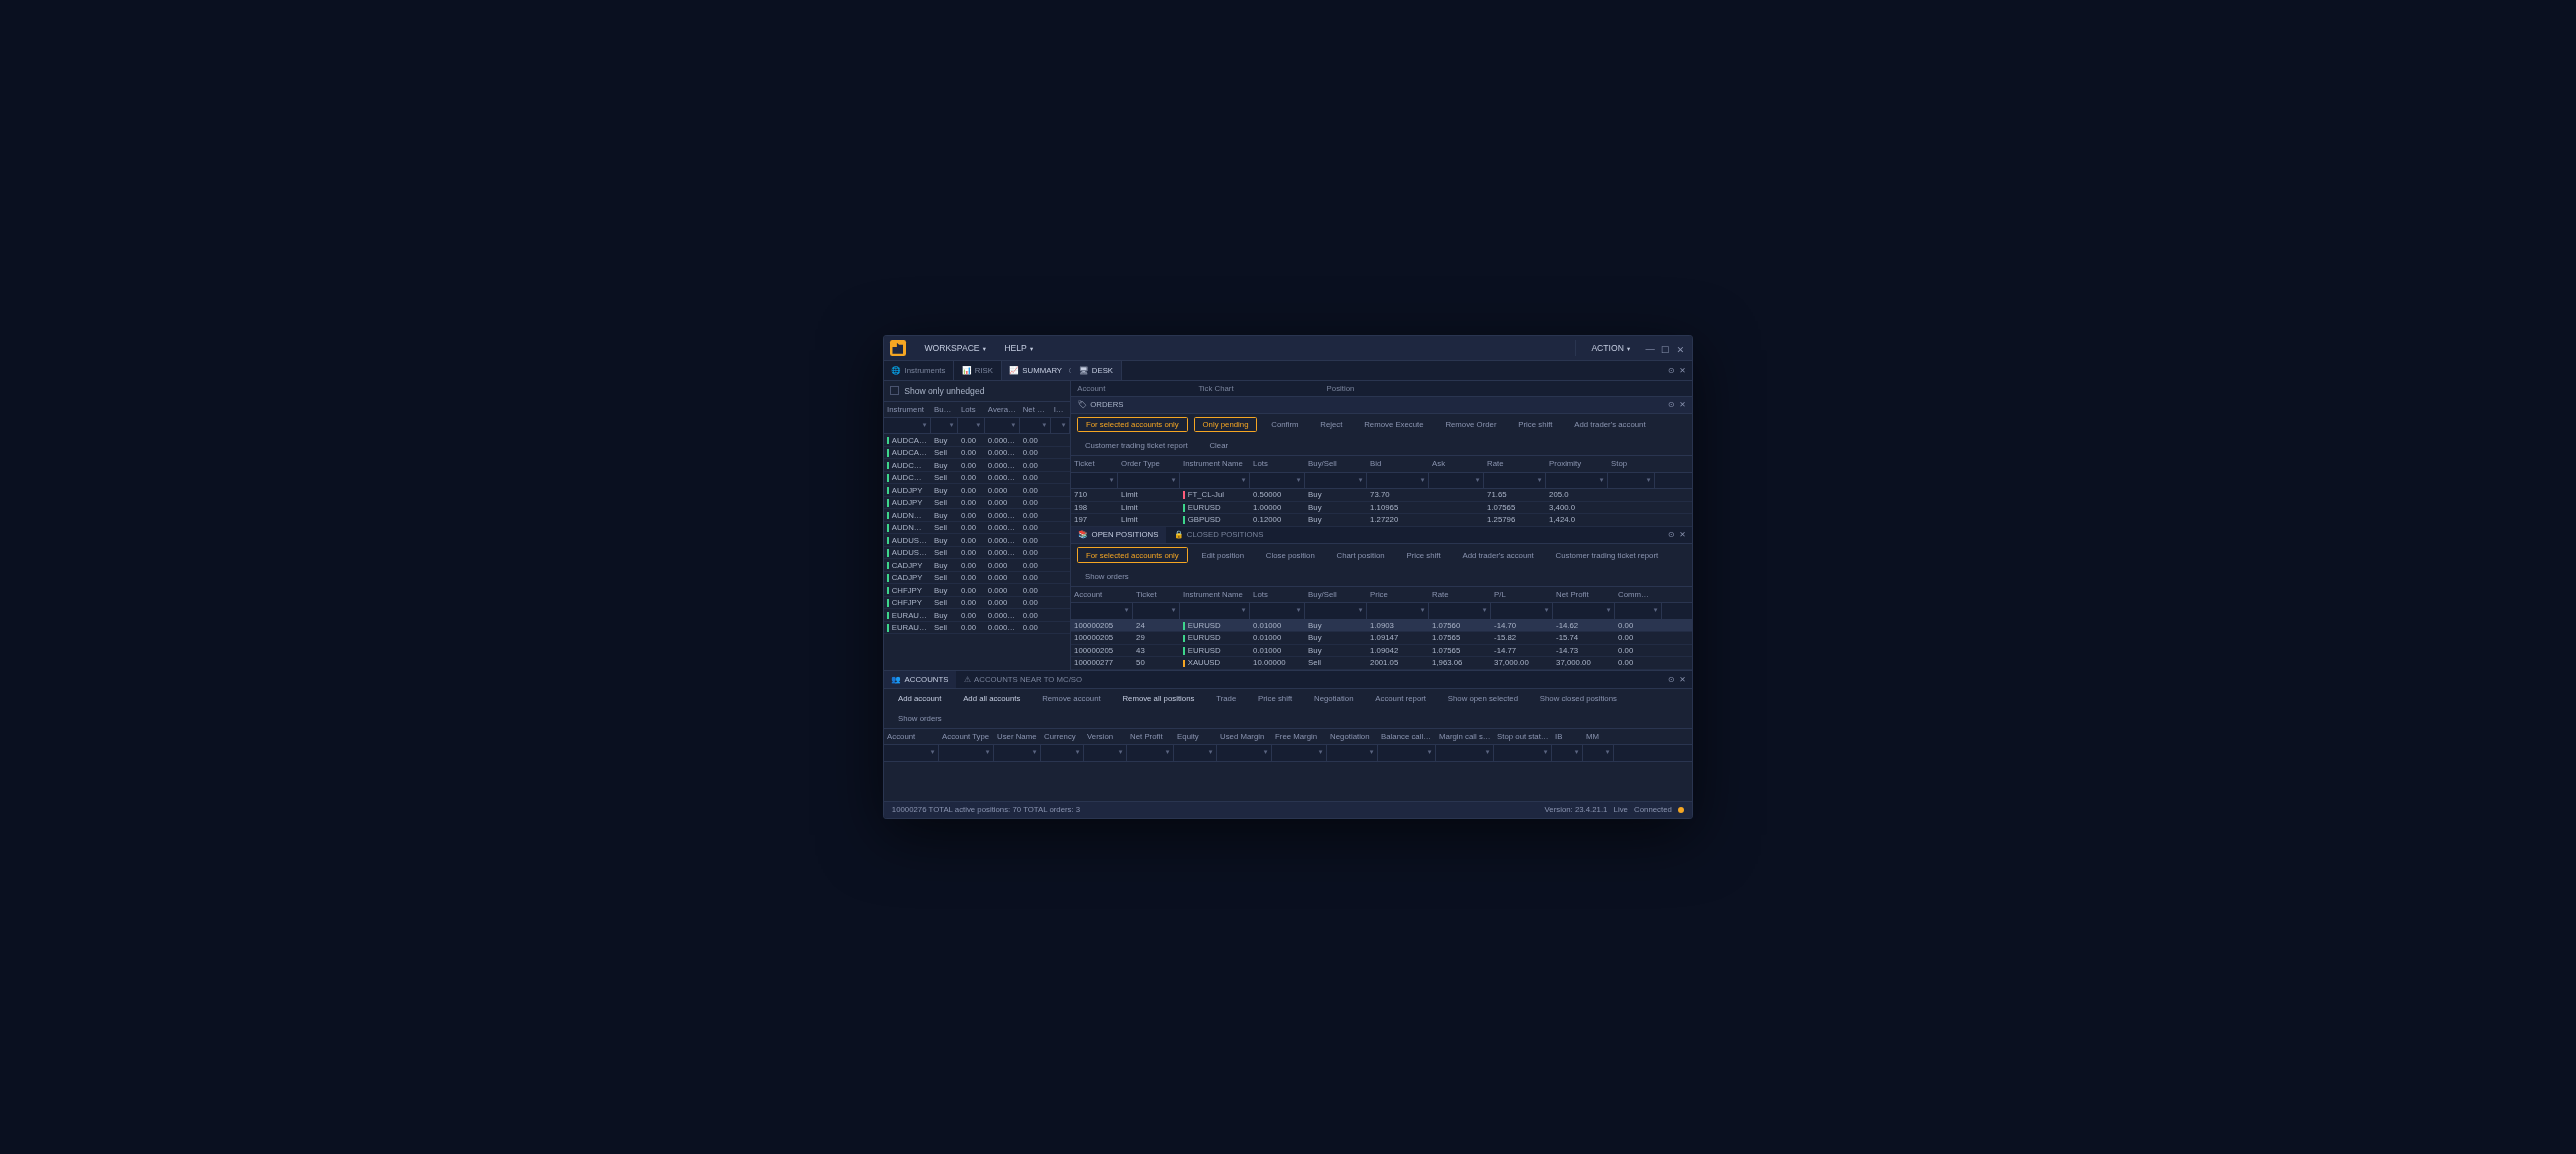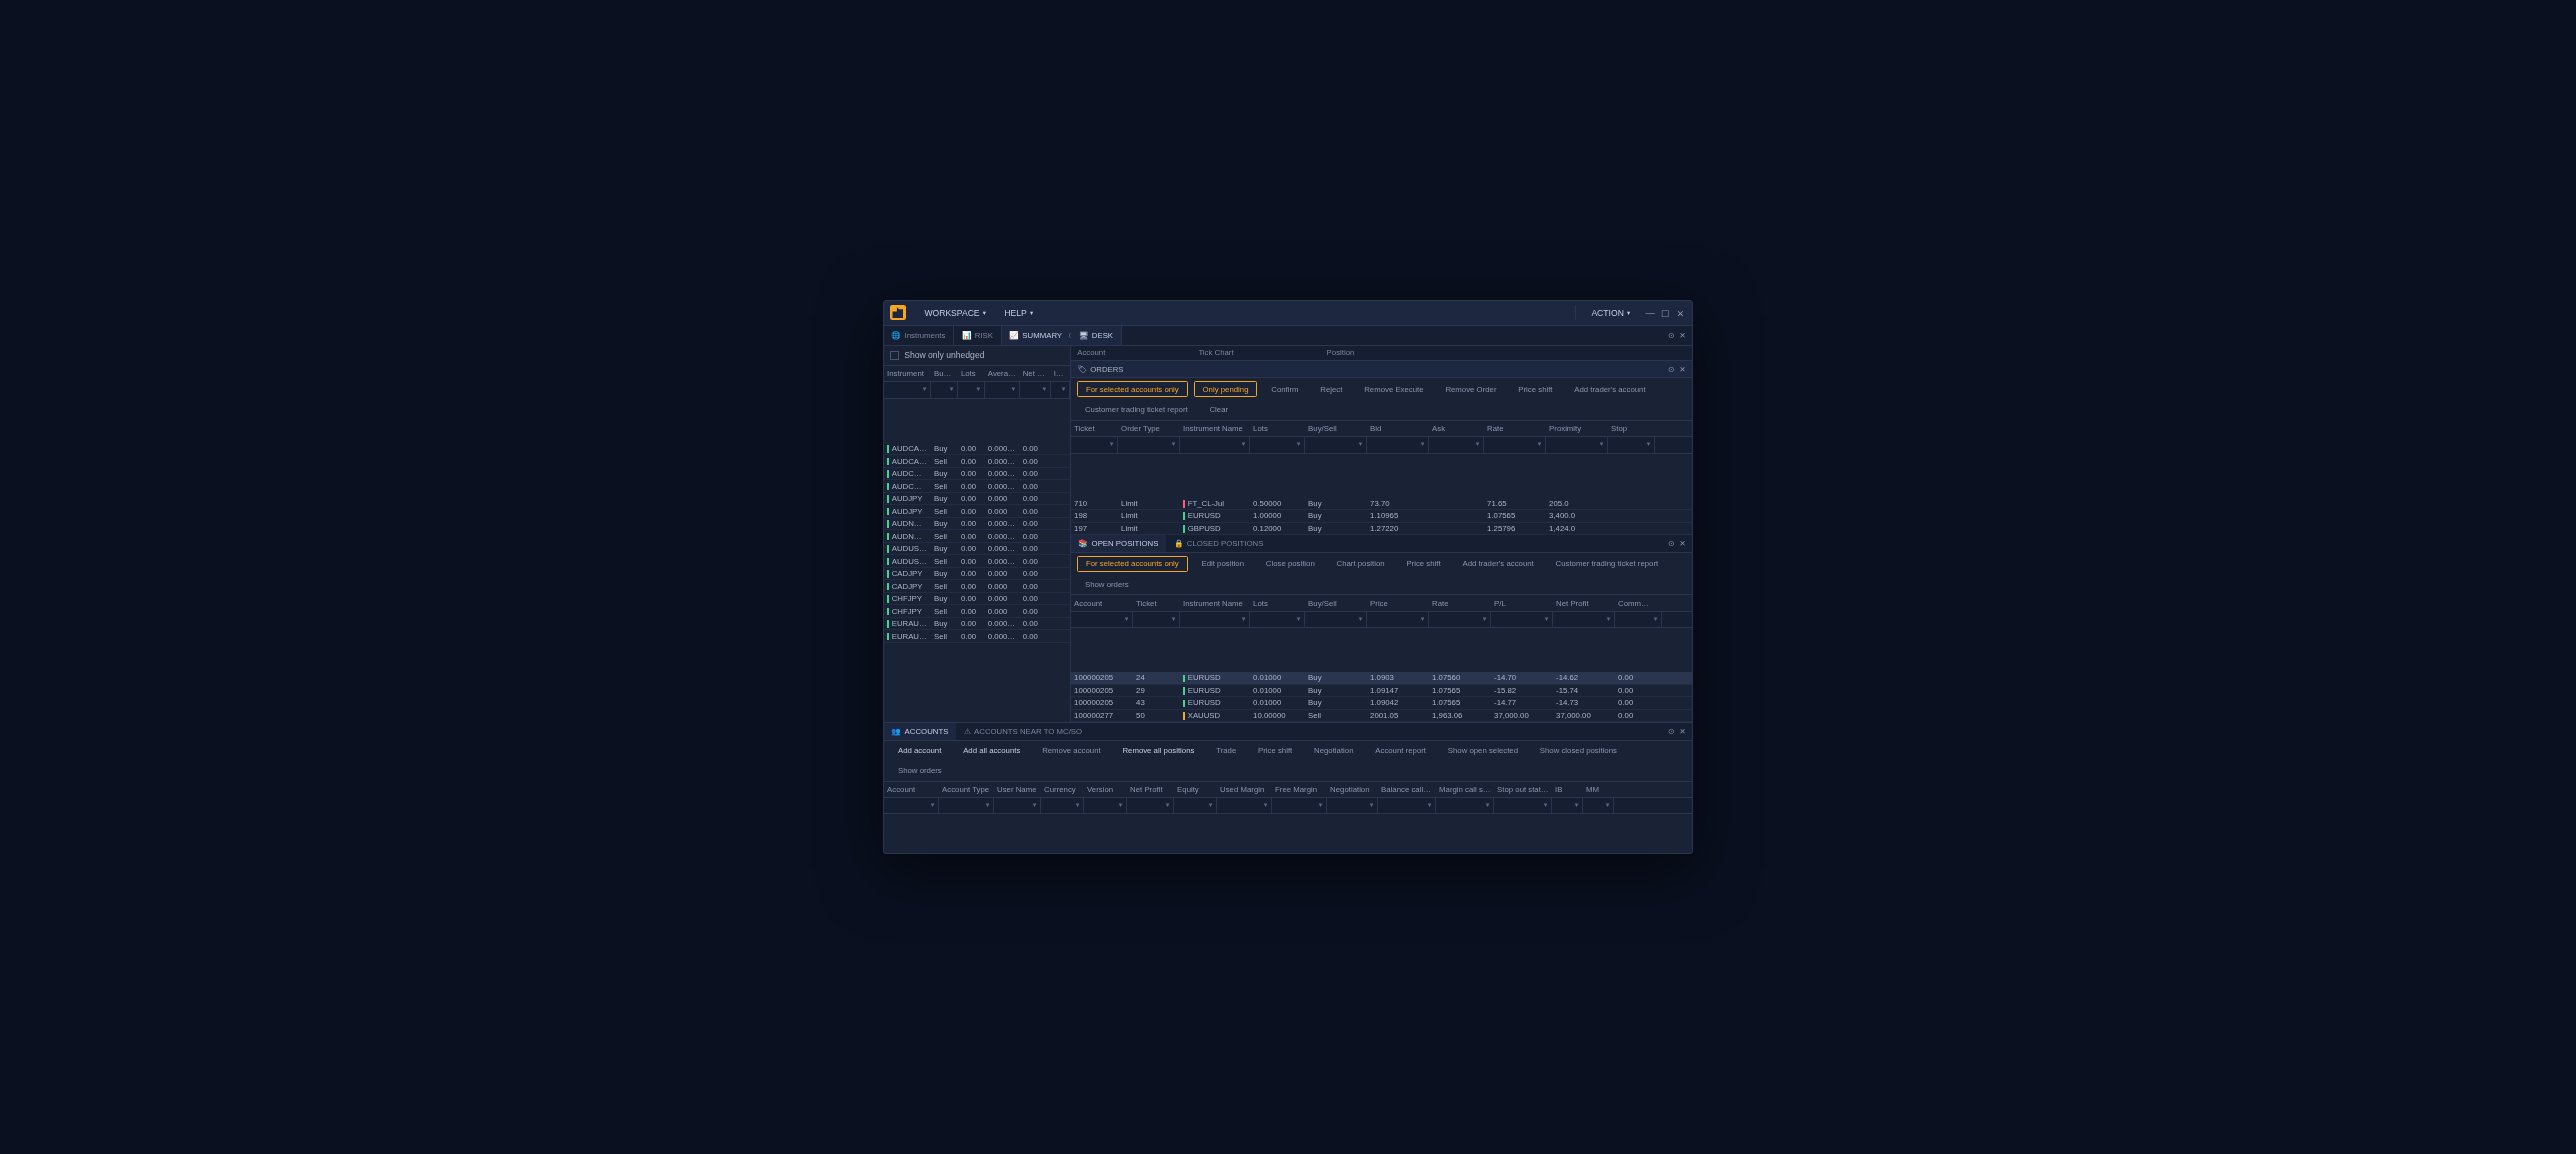--- a/index.html
+++ b/index.html
@@ -21,21 +21,21 @@
 .tab-close { margin-left:3.1px; font-size:7.8px; color:#6a748c; }
 .layout { display:flex; }
 .sidebar { width:187px; background:#1a2235; border-right:0.8px solid #2a3550; }
 .checkbox-row { padding:4.7px 6.2px; display:flex; align-items:center; gap:4.7px; border-bottom:0.8px solid #2a3550; }
 .checkbox { width:9.3px; height:9.3px; border:0.8px solid #4a5470; background:#1a2235; }
 .grid-header { display:flex; border-bottom:0.8px solid #2a3550; }
 .gh-cell { padding:3.1px 3.1px; font-size:7.8px; color:#8a94b0; overflow:hidden; white-space:nowrap; text-overflow:ellipsis; }
 .filter-row { display:flex; border-bottom:0.8px solid #2a3550; background:#161e32; }
 .filter-cell { height:15.6px; border-right:0.8px solid #2a3550; position:relative; }
 .filter-icon { position:absolute; right:2.3px; top:3.1px; font-size:6.2px; color:#5a6480; }
-.grid-body { max-height:327px; overflow-y:auto;margin-top:44px; }
+.grid-body { max-height:327px; overflow-y:auto; }
 .grid-row { display:flex; border-bottom:0.8px solid #222c44; height:12.5px; align-items:center; }
 .grid-row.selected { background:#2a3550; }
 .gc { padding:1.6px 3.1px; font-size:7.8px; overflow:hidden; white-space:nowrap; text-overflow:ellipsis; }
 .dot { width:2.3px; height:7.8px; display:inline-block; margin-right:2.3px; vertical-align:middle; }
 .dot.g { background:#3dd68c; } .dot.r { background:#ff5c7a; } .dot.o { background:#f5a623; }
 .main { flex:1; display:flex; flex-direction:column; }
 .panel-header { display:flex; align-items:center; height:17px; background:#1e2740; border-bottom:0.8px solid #2a3550; padding:0 6.2px; font-size:7.8px; justify-content:space-between; }
 .panel-title { display:flex; align-items:center; gap:3.1px; }
 .panel-ctrl { display:flex; gap:4.7px; color:#8a94b0; font-size:7.8px; }
 .subheader { display:flex; background:#161e32; border-bottom:0.8px solid #2a3550; height:15.6px; align-items:center; padding:0 6.2px; gap:93px; font-size:7.8px; color:#7a849c; }
@@ -600,14 +600,23 @@
         <div class="filter-cell" style="width:31px">
           <span class="filter-icon">▼</span>
         </div>
         <div class="filter-cell" style="width:31px">
           <span class="filter-icon">▼</span>
         </div>
       </div>
     <div style="height:39px"></div>
   </div>
 
+  <div class="statusbar">
+    <span>10000276   TOTAL active positions: 70   TOTAL orders: 3</span>
+    <div class="status-right">
+      <span>Version: 23.4.21.1</span>
+      <span>Live</span>
+      <span>Connected</span>
+      <span class="status-dot"></span>
+    </div>
+  </div>
 </div>
 
 
 </body></html>

